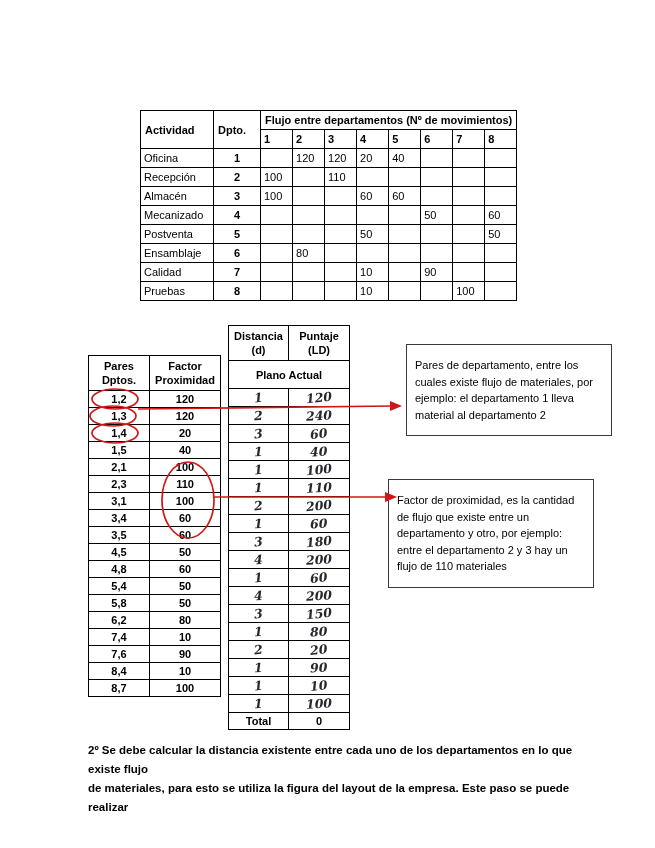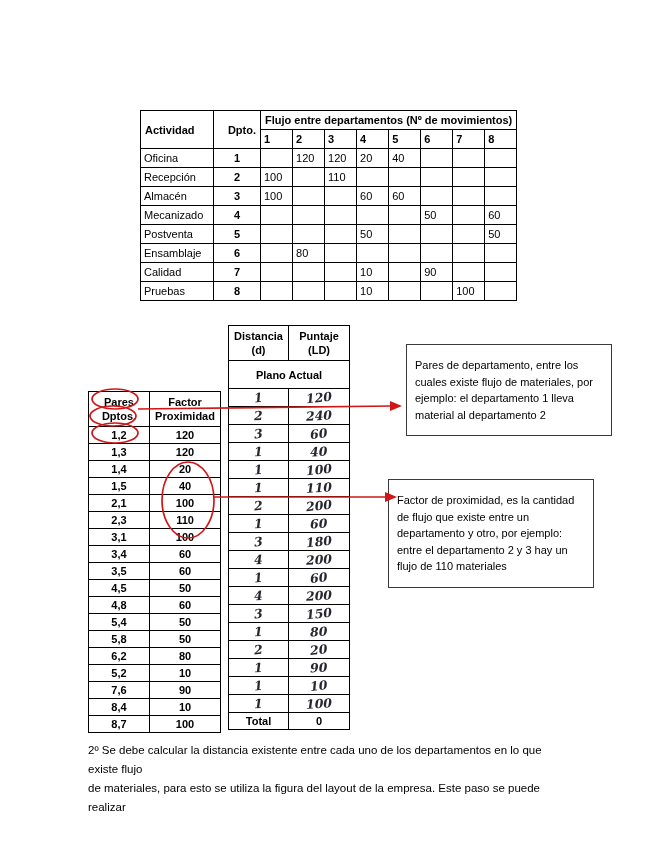--- a/index.html
+++ b/index.html
@@ -10,28 +10,28 @@
   .page{position:absolute;inset:0;}
 
   table{border-collapse:collapse;font-size:11px;}
   th,td{border:1px solid #000;}
 
   
   .flow-table{position:absolute;left:140px;top:110px;}
   .flow-table th{font-weight:bold;text-align:left;padding:2px 4px;height:14px;}
   .flow-table th.flujo{white-space:nowrap;}
   .flow-table th.act{width:64px;}
-  .flow-table th.dpt{width:38px;text-align:right;}
+  .flow-table th.dpt{width:38px;text-align:left;}
   .flow-table th.num{min-width:22px;text-align:left;padding:2px 3px;}
   .flow-table td{padding:2px 3px;height:14px;text-align:left;}
   .flow-table td.act{width:64px;}
   .flow-table td.dpt{text-align:center;font-weight:bold;}
 
   
-  .pares-table{position:absolute;left:88px;top:355px;margin-top:36px;}
+  .pares-table{position:absolute;left:88px;top:355px;}
   .plano-table{position:absolute;left:228px;top:325px;}
   .pares-table th,.plano-table th{font-weight:bold;text-align:center;padding:2px 3px;}
   .two-line{white-space:pre-line;height:30px;vertical-align:middle;line-height:1.3;}
   .w-par{width:54px;} .w-fac{width:64px;} .w-d{width:53px;} .w-ld{width:54px;}
   .pares-table td,.plano-table td{height:14px;padding:1px 2px;text-align:center;}
   .pares-table td{font-weight:bold;}
   .plano-title{height:23px;text-align:center;}
   .total-label,.total-value{font-weight:bold;height:15px;}
 
   
@@ -48,21 +48,21 @@
   }
   .note1{left:406px;top:344px;}
   .note2{left:388px;top:479px;}
 
   
   .overlay{position:absolute;left:0;top:0;pointer-events:none;}
   .red{fill:none;stroke:var(--accent,#d01616);stroke-width:1.7px;}
   .redfill{fill:var(--accent,#d01616);stroke:none;}
 
   
-  .footer{position:absolute;left:88px;top:741px;width:486px;font-size:11.5px;line-height:1.65;}
+  .footer{position:absolute;left:88px;top:741px;width:486px;font-size:11.5px;line-height:1.65;font-weight:bold;}
 </style>
 </head>
 <body>
 
 <div class="page">
 
   <table class="flow-table">
     <thead>
       <tr>
         <th class="act" rowspan="2">Actividad</th>
@@ -240,21 +240,21 @@
         </tr>
         <tr>
           <td class="par">5,8</td>
           <td class="fac">50</td>
         </tr>
         <tr>
           <td class="par">6,2</td>
           <td class="fac">80</td>
         </tr>
         <tr>
-          <td class="par">5,2</td>
+          <td class="par">7,4</td>
           <td class="fac">10</td>
         </tr>
         <tr>
           <td class="par">7,6</td>
           <td class="fac">90</td>
         </tr>
         <tr>
           <td class="par">8,4</td>
           <td class="fac">10</td>
         </tr>

